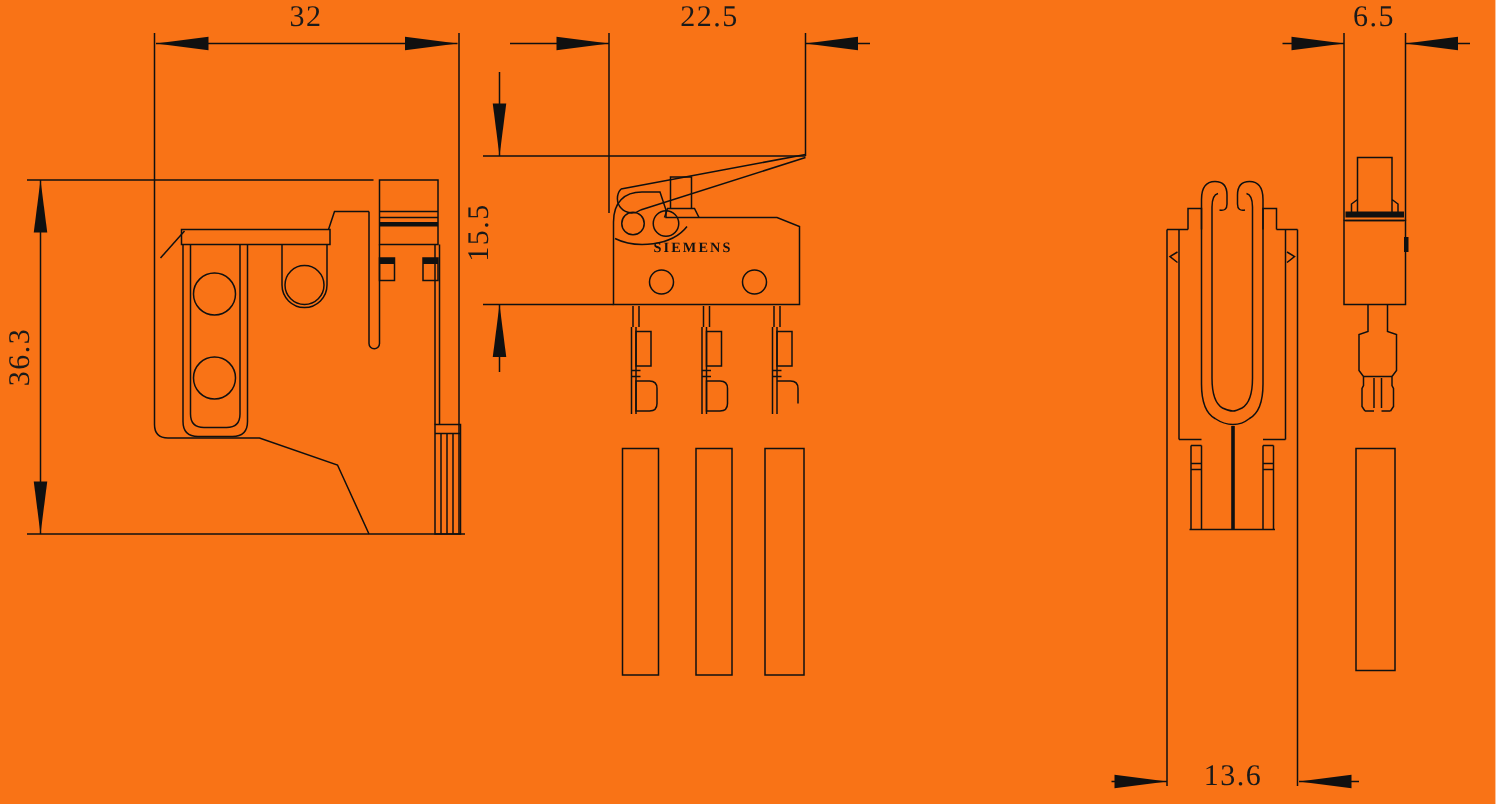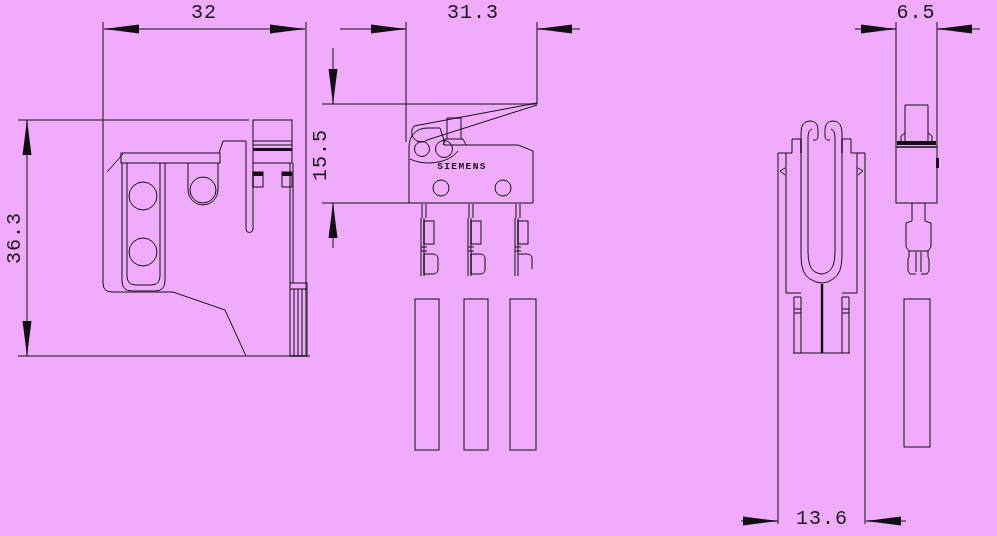--- a/index.html
+++ b/index.html
@@ -1,17 +1,17 @@
 <!DOCTYPE html>
 <html><head>
 <meta charset="utf-8">
 <style>
   html,body{margin:0;padding:0;background:#fff;}
-  .canvas{position:relative;width:997px;height:536px;background:#f0abfc;overflow:hidden;
-          font-family:Liberation Mono, monospace;}
+  .canvas{position:relative;width:997px;height:536px;background:#f97316;overflow:hidden;
+          font-family:Liberation Serif, serif;}
   svg{position:absolute;left:0;top:0;}
   .lines path,.lines rect,.lines circle,.lines polyline{fill:none;stroke:#101010;stroke-width:1;}
   .lines .fill{fill:#101010;stroke:none;}
   .lines .thick{stroke-width:2.4;}
   .arrow{fill:#101010;stroke:none;}
   .dimline{fill:none;stroke:#101010;stroke-width:1;}
   .dim-label{position:absolute;transform:translate(-50%,-50%);font-size:20px;color:#1a1a1a;
              letter-spacing:1px;white-space:nowrap;}
   .dim-label.rot{transform:translate(-50%,-50%) rotate(-90deg);}
   .brand-label{position:absolute;transform:translate(-50%,-50%);font-size:9.5px;font-weight:bold;
@@ -162,21 +162,21 @@
 
     <g>
       <path class="dimline" d="M741,521 H778 M866,521 H906"></path>
       <polygon class="arrow" points="778,521 743,516.5 743,525.5"></polygon>
       <polygon class="arrow" points="866,521 901,516.5 901,525.5"></polygon>
     </g>
   </g>
 </svg>
 
 <div class="dim-label" style="left:204px;top:12px;">32</div>
-<div class="dim-label" style="left:473px;top:12px;">31.3</div>
+<div class="dim-label" style="left:473px;top:12px;">22.5</div>
 <div class="dim-label" style="left:916px;top:12px;">6.5</div>
 <div class="dim-label rot" style="left:14px;top:238px;">36.3</div>
 <div class="dim-label rot" style="left:320px;top:155px;">15.5</div>
 <div class="dim-label" style="left:822px;top:518px;">13.6</div>
 
 <div class="brand-label" style="left:462px;top:166px;">SIEMENS</div>
 
 </div>
 
 </body></html>

